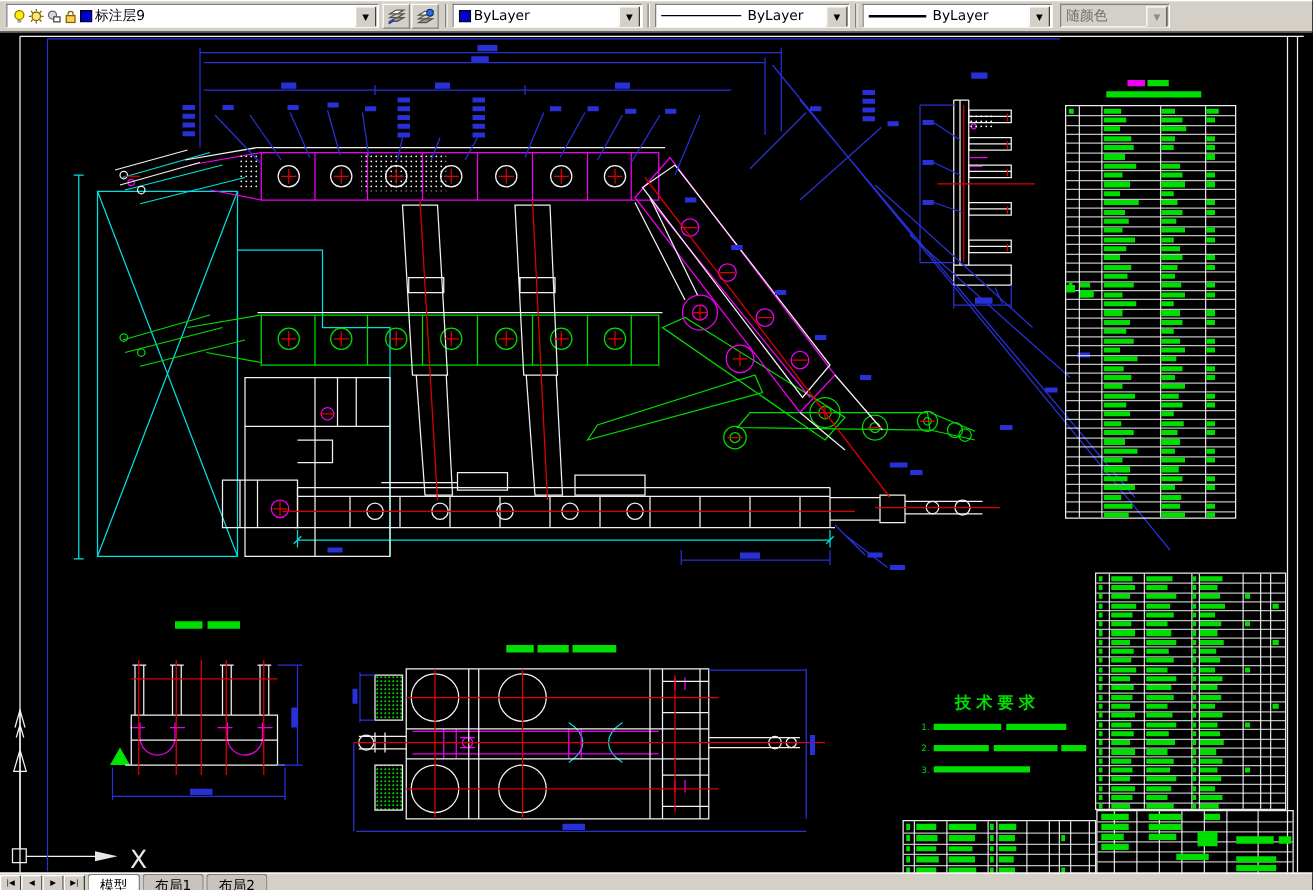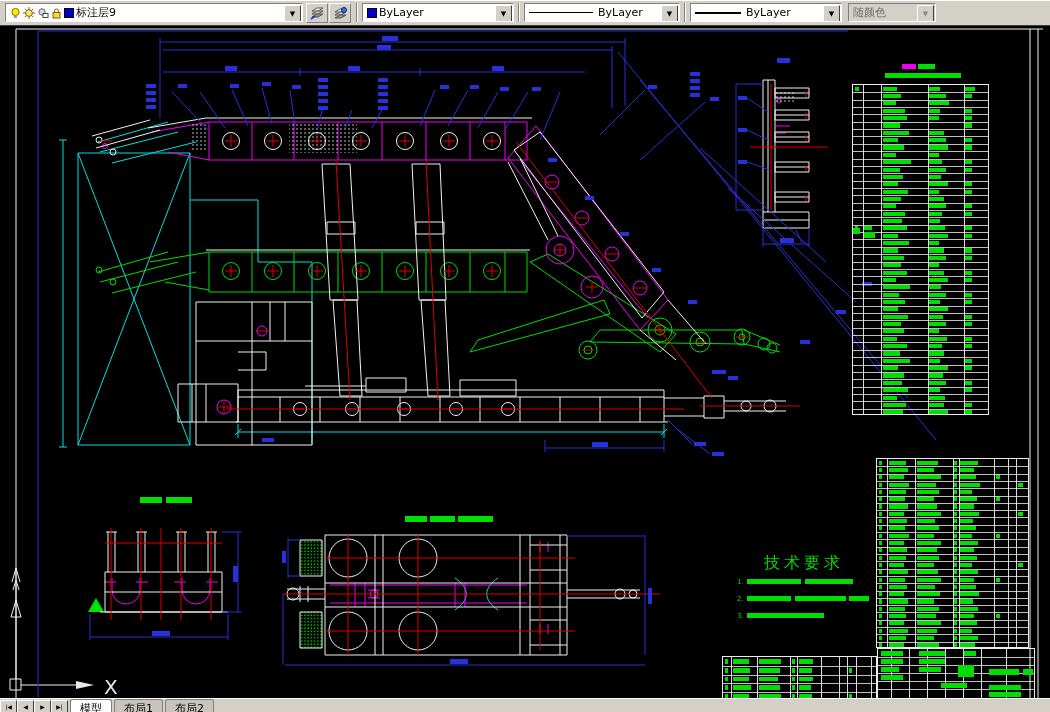--- a/index.html
+++ b/index.html
@@ -24,21 +24,21 @@
   
   #stage{position:absolute;left:0;top:0;width:1050px;height:712px;z-index:1}
   svg.drawing{position:absolute;left:0;top:0;z-index:1}
   
   .table-panel{position:absolute;border:1px solid #ececec;box-sizing:border-box;z-index:2}
   .vline{position:absolute;top:0;bottom:0;width:1px;background:rgba(255,255,255,.85)}
   .hline{position:absolute;left:0;right:0;height:1px;background:rgba(255,255,255,.75)}
   .gbar{position:absolute;background:#00dd00}
   .tbar{position:absolute;z-index:2}
   .gtext{position:absolute;color:#00dd00;font-size:7px;line-height:7px;z-index:2}
-  .gtitle{position:absolute;color:#00dd00;font-size:16px;letter-spacing:4px;font-weight:normal;z-index:2}
+  .gtitle{position:absolute;color:#00dd00;font-size:13px;letter-spacing:4px;font-weight:bold;z-index:2}
   
   .tabbar{position:absolute;left:0;top:698px;width:1050px;height:14px;background:#d4d0c8;
           border-top:1px solid #fff;overflow:hidden;display:flex;align-items:flex-start;z-index:30}
   .tabnav{width:17px;height:13px;background:#d4d0c8;box-sizing:border-box;margin-top:1px;
           border:1px solid;border-color:#fff #404040 #404040 #fff;
           font-size:6px;text-align:center;line-height:11px;color:#000;flex:0 0 auto}
   .tab{height:20px;padding:1px 9px 0 9px;font-size:11px;color:#000;background:#c8c4bc;
        border:1px solid #808080;border-bottom:none;border-radius:3px 3px 0 0;margin-left:2px;flex:0 0 auto}
   .tab.active{background:#fff}
 </style>

